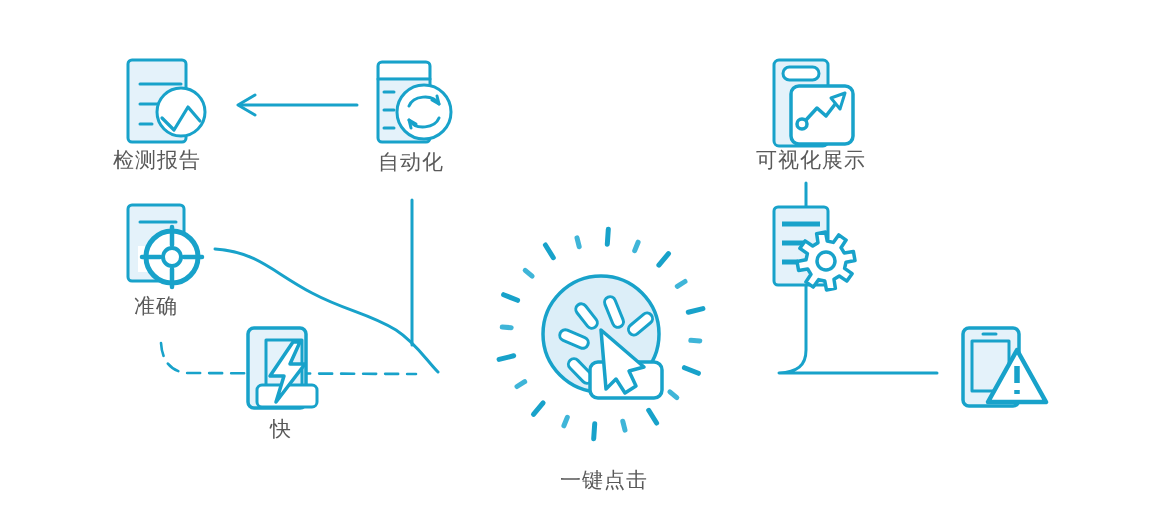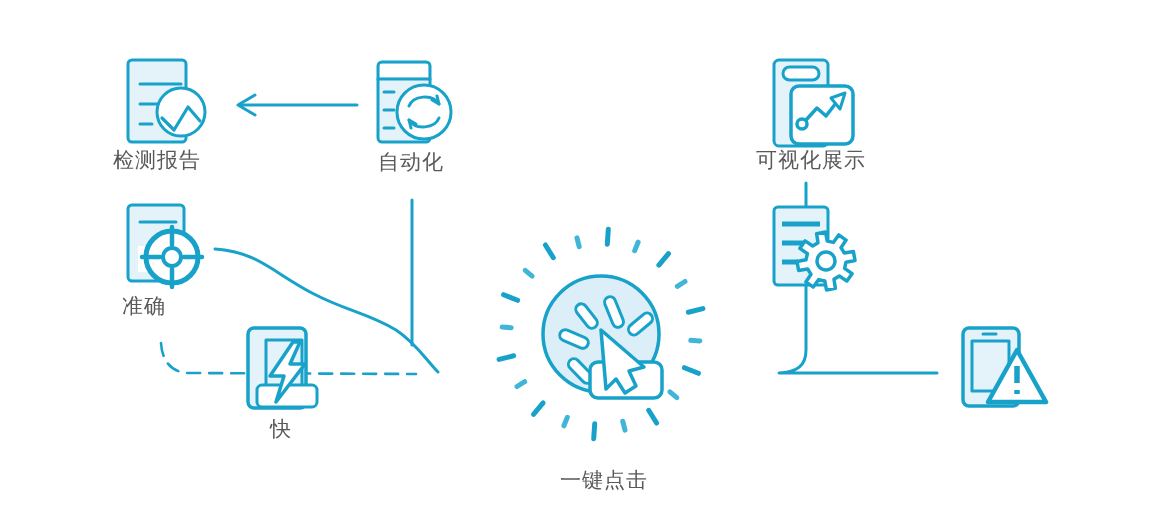--- a/index.html
+++ b/index.html
@@ -150,18 +150,18 @@
     <g>
       <polygon points="1017,350 1046,402 988,402" fill="#ffffff" stroke="#18a2ca" stroke-width="4.5"></polygon>
       <line x1="1017" y1="366" x2="1017" y2="383" stroke="#18a2ca" stroke-width="5.5" stroke-linecap="butt"></line>
       <line x1="1017" y1="390" x2="1017" y2="394" stroke="#18a2ca" stroke-width="5.5" stroke-linecap="butt"></line>
     </g>
   </g>
 </svg>
 
 <div class="label" style="left:157px;top:160px">检测报告</div>
 <div class="label" style="left:411px;top:162px">自动化</div>
-<div class="label" style="left:144px;top:306px">准确</div>
+<div class="label" style="left:156px;top:306px">准确</div>
 <div class="label" style="left:281px;top:429px">快</div>
 <div class="label" style="left:604px;top:480px">一键点击</div>
 <div class="label" style="left:811px;top:160px">可视化展示</div>
 
 </div>
 
 </body></html>

